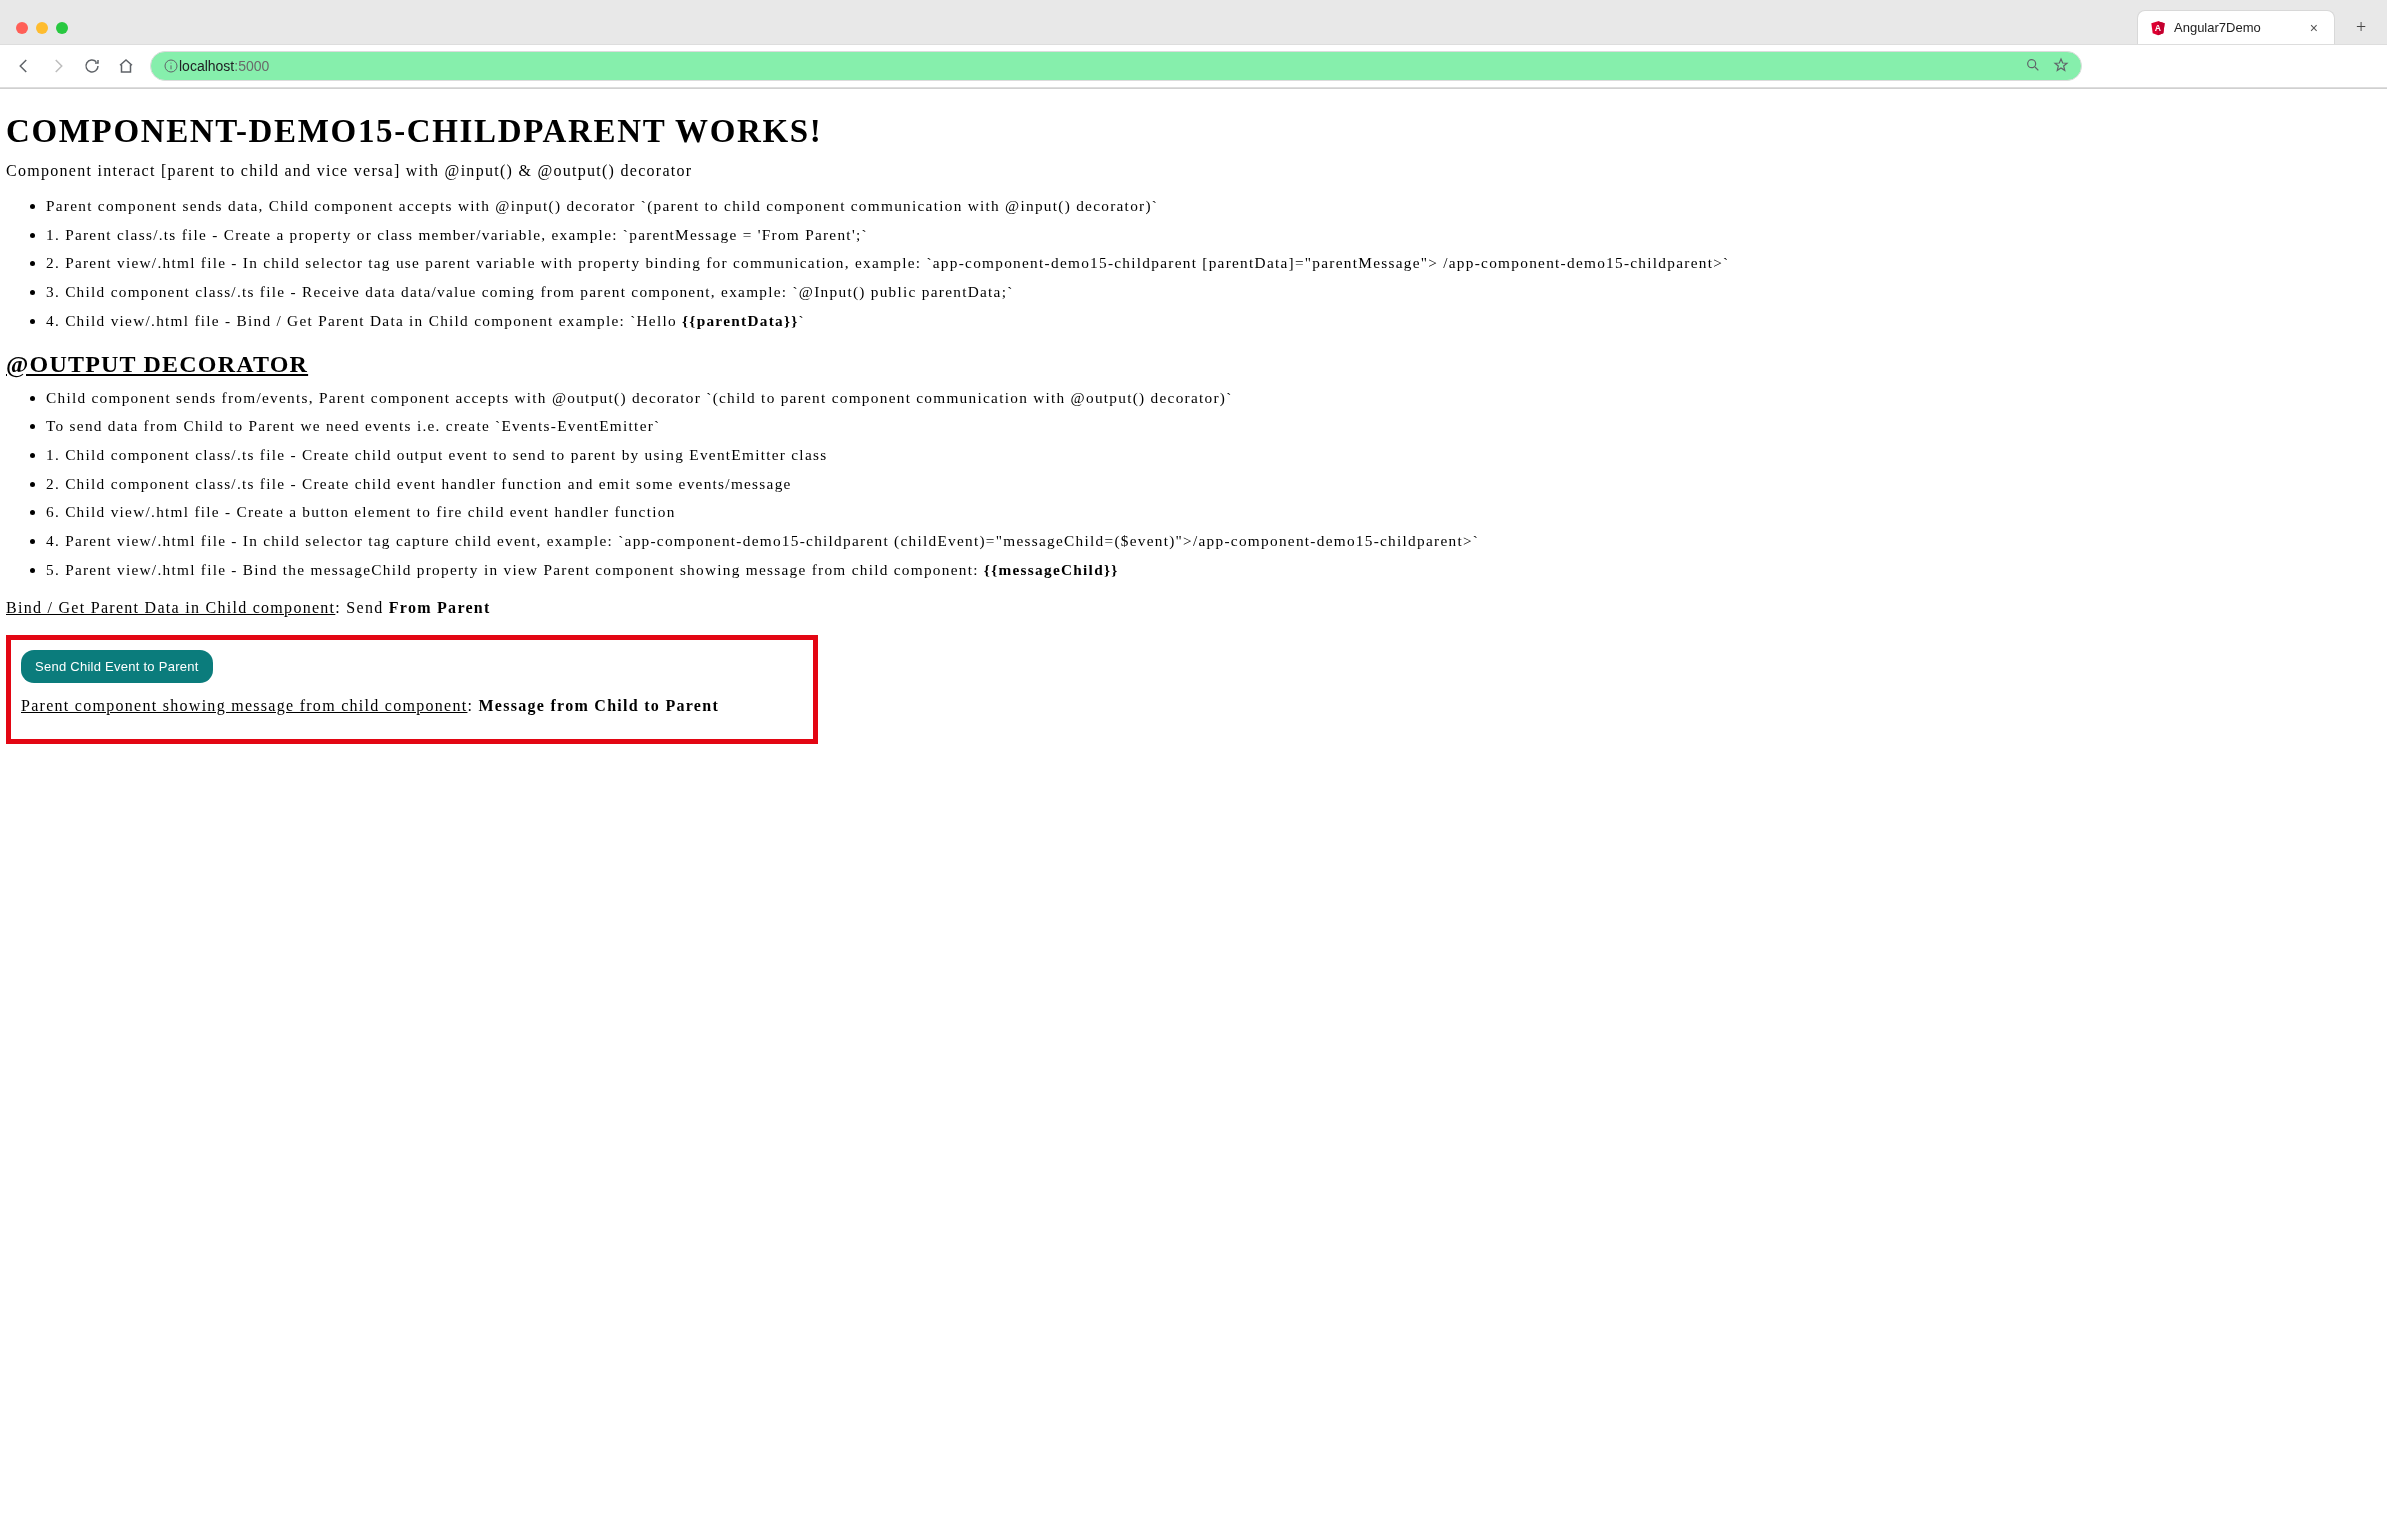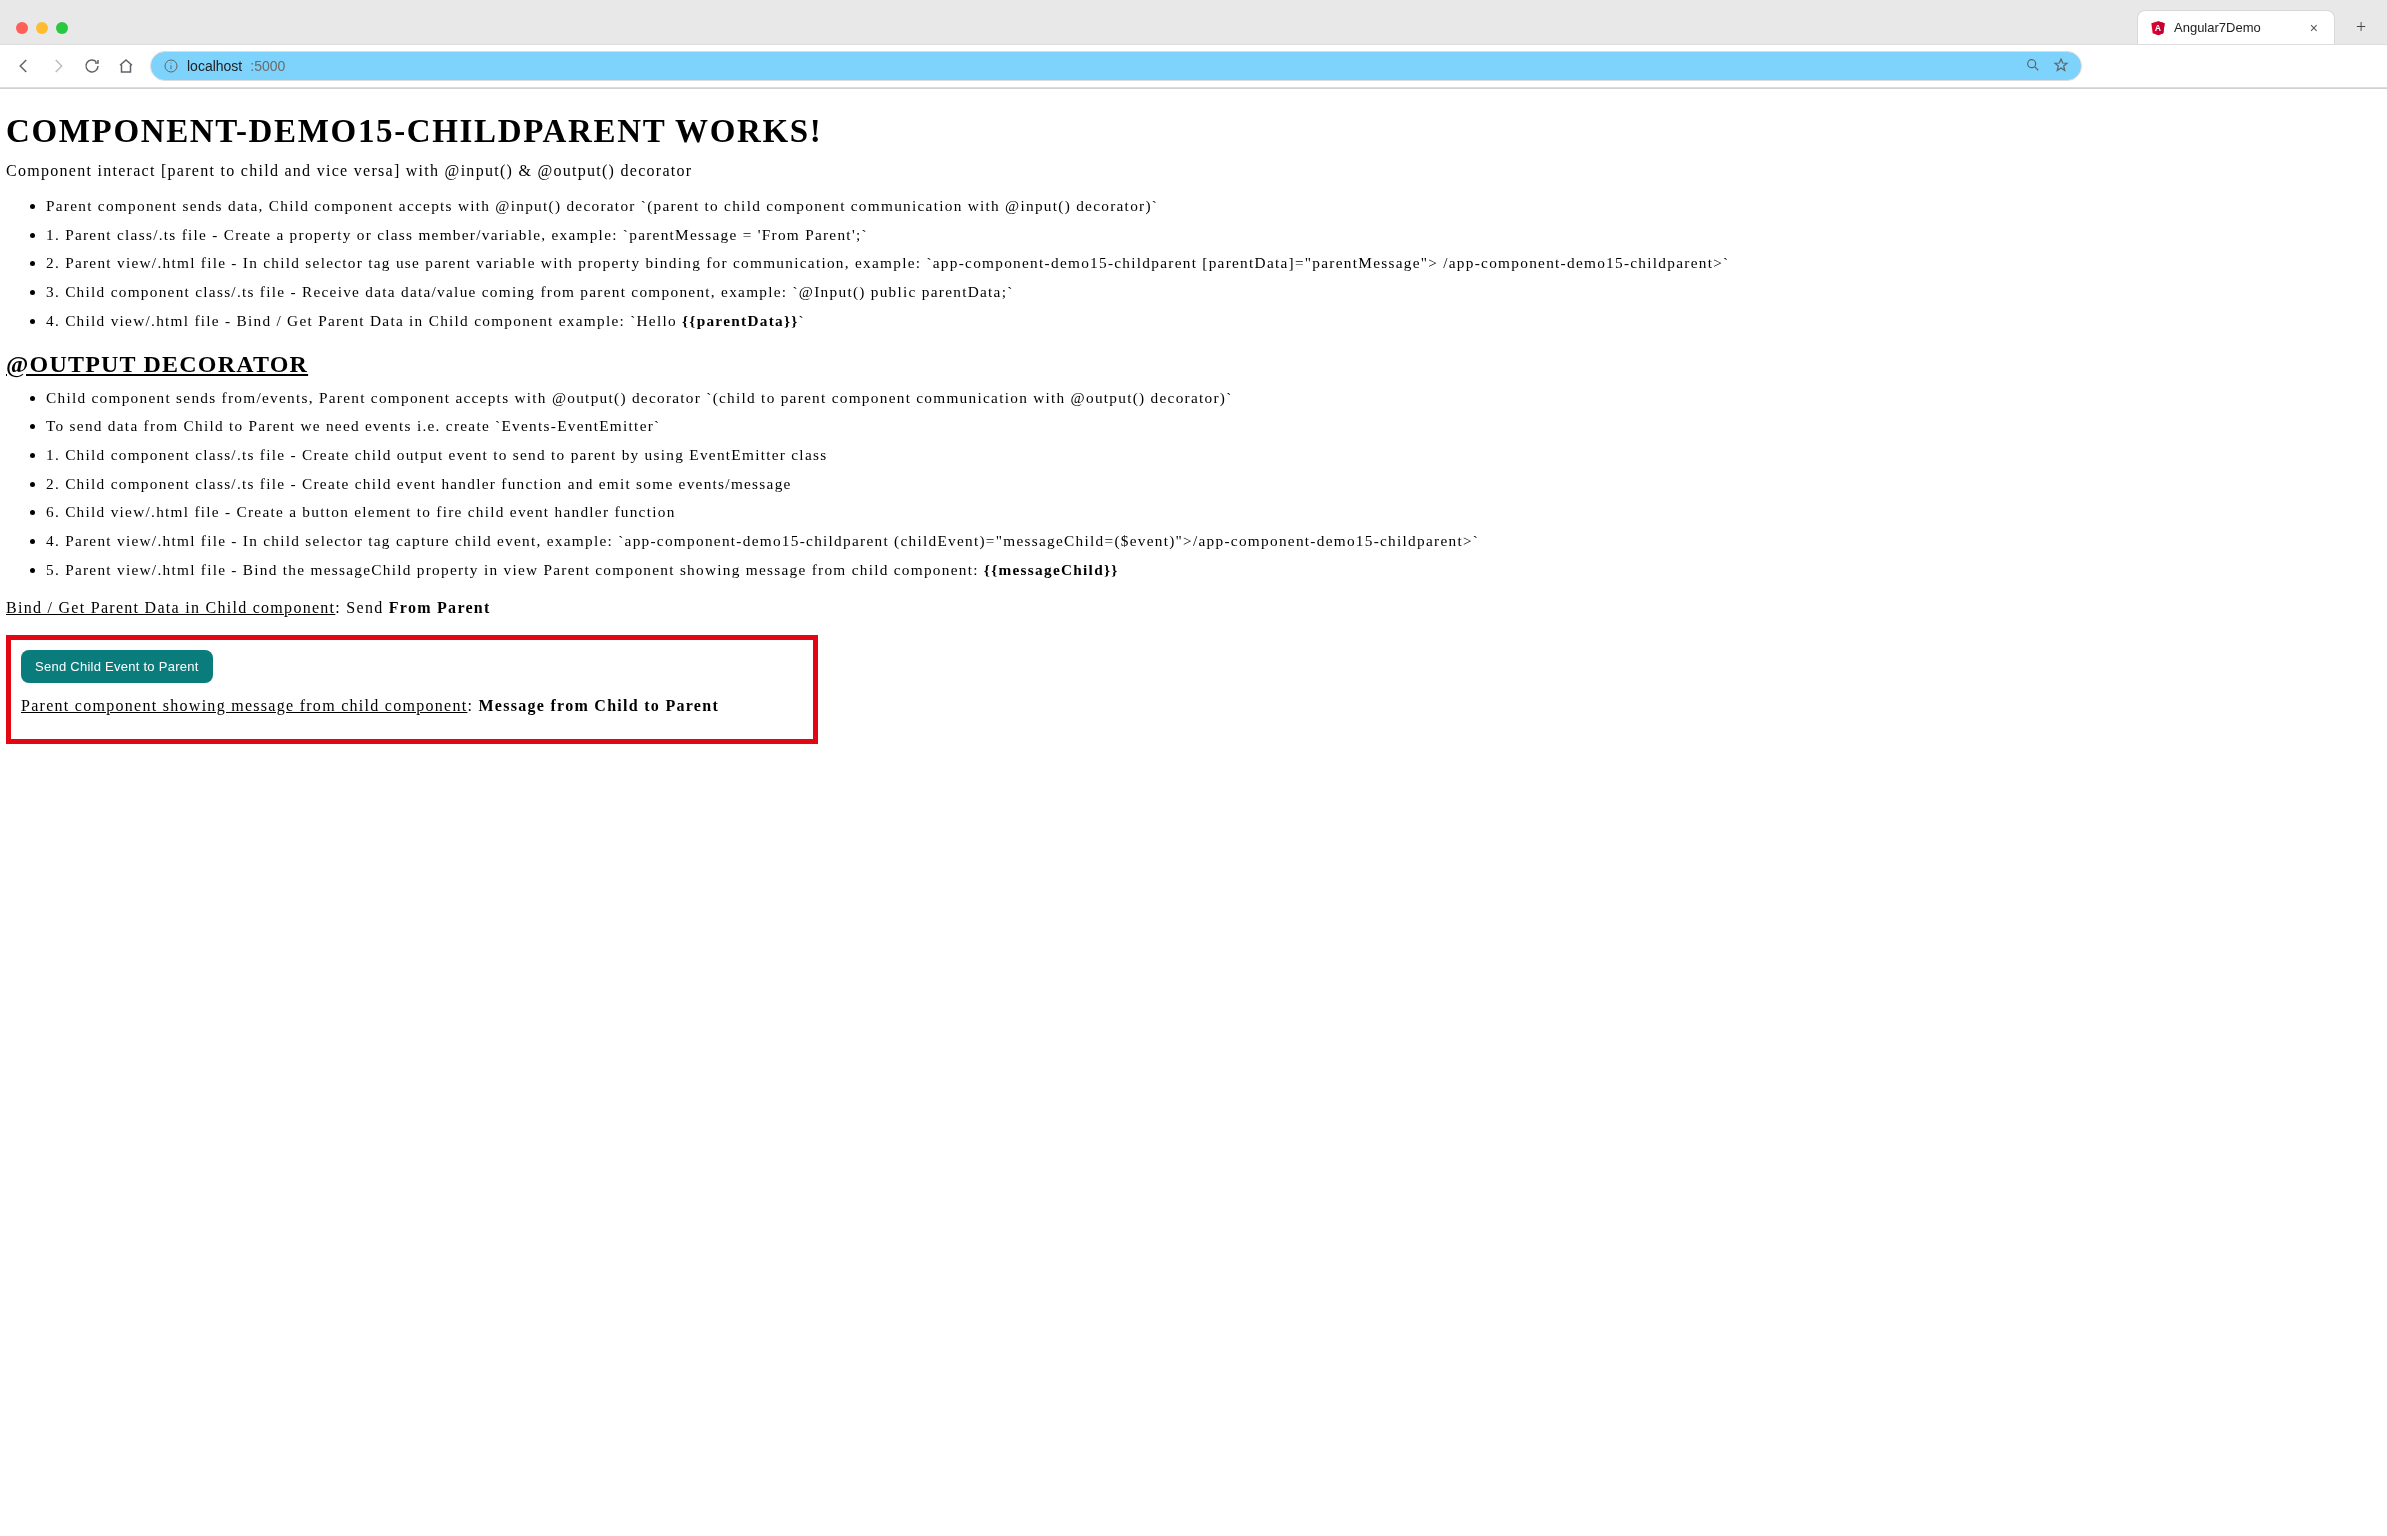--- a/index.html
+++ b/index.html
@@ -82,25 +82,25 @@
   }
   .toolbar .icon-btn svg { width:18px; height:18px; stroke:#5f6368; stroke-width:2; fill:none; }
   .icon-btn.disabled svg { stroke:#bdbdbd; }
   .addr-bar {
     flex:1;
     display:flex; align-items:center;
     height: 30px;
     border: 1px solid #dcdcdc;
     border-radius: 15px;
     padding: 0 12px;
-    gap: 8px;
+    gap: 0;
     font-family: -apple-system, Arial, sans-serif;
     font-size: 14px;
     color: #202124;
-    background:#7dd3fc;
+    background:#86efac;
   }
   .addr-bar .info-icon {
     width:16px; height:16px; display:flex; align-items:center; justify-content:center;
     color:#5f6368;
   }
   .addr-bar .info-icon svg { width:16px; height:16px; fill:none; stroke:#5f6368; stroke-width:1.5;}
   .addr-bar .url-host-dim { color:#6a6a6a; }
   .addr-right { margin-left:auto; display:flex; gap:12px; }
   .addr-right svg { width:16px; height:16px; stroke:#5f6368; fill:none; stroke-width:1.8; }
   .toolbar-right-spacer { width: 277px; }
@@ -152,21 +152,21 @@
   }
   .btn {
     display:inline-block;
     background: #0b7c7c;
     color:#fff;
     border:none;
     font-family: -apple-system, Arial, sans-serif;
     font-size: 13px;
     letter-spacing: 0.02em;
     padding: 9px 14px;
-    border-radius: 8px;
+    border-radius: 13px;
     cursor: pointer;
   }
   .parent-msg-line {
     font-size: 16px;
     margin-top: 14px;
   }
   .parent-msg-line .uline { text-decoration: underline; }
 </style>
 </head>
 <body>

